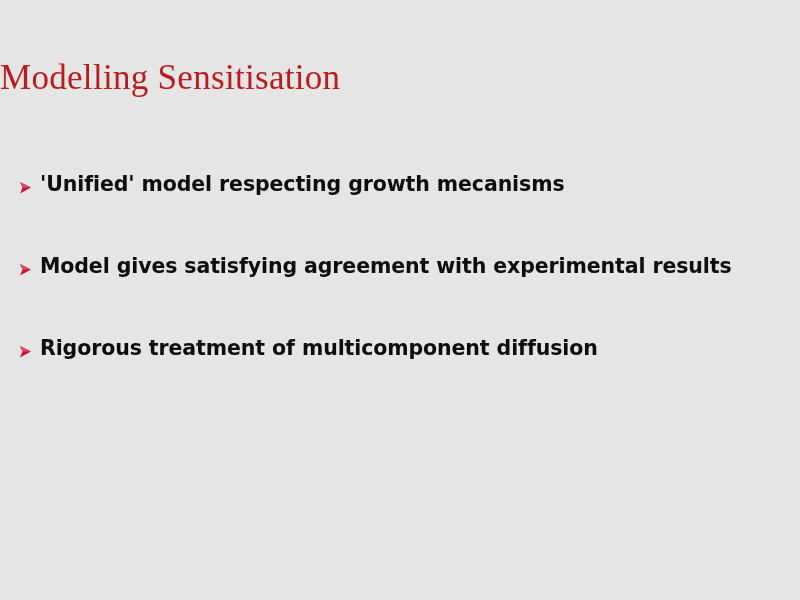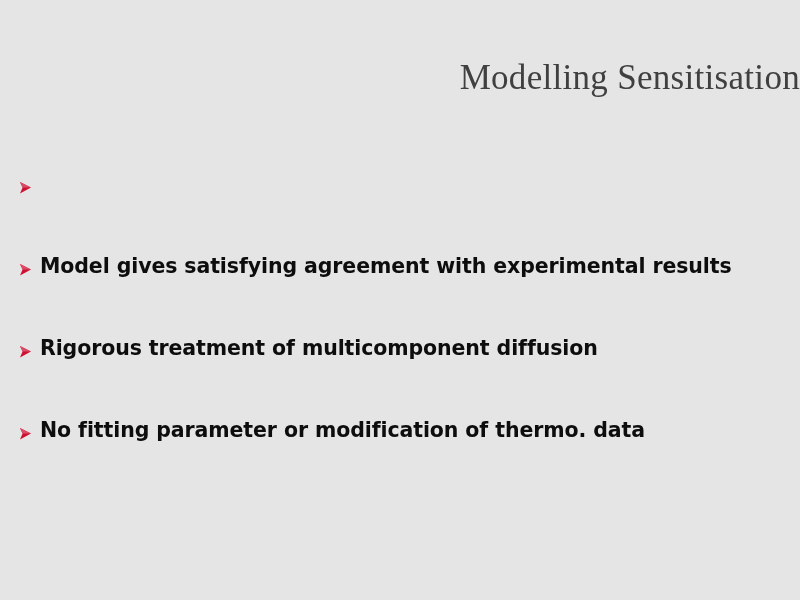--- a/index.html
+++ b/index.html
@@ -19,25 +19,25 @@
     width: 800px;
     height: 600px;
     background: #e5e5e5;
   }
 
   .slide-title {
     position: absolute;
     top: 36px;
     left: 0;
     width: 800px;
-    text-align: right;
+    text-align: left;
     font-family: "Liberation Serif", "DejaVu Serif", serif;
     font-size: 35px;
     font-weight: normal;
-    color: #404040;
+    color: #b91c1c;
     letter-spacing: 0.3px;
     line-height: 1.1;
   }
 
   .bullet-list {
     position: absolute;
     top: 172px;
     left: 0;
     width: 800px;
     list-style: none;
@@ -89,20 +89,21 @@
 
   <ul class="bullet-list">
 
     <li class="bullet-item">
       <span class="bullet-marker">
         <svg width="18" height="18" viewBox="0 0 18 18" aria-hidden="true">
           <path d="M3 3 L14 8.6 L3 14.5 L5.6 8.6 Z" fill="#cc1133"></path>
           <path d="M3 3 L14 8.6 L5.6 8.6 Z" fill="#d94d66"></path>
         </svg>
       </span>
+      <span class="bullet-text">'Unified' model respecting growth mecanisms</span>
     </li>
 
     <li class="bullet-item">
       <span class="bullet-marker">
         <svg width="18" height="18" viewBox="0 0 18 18" aria-hidden="true">
           <path d="M3 3 L14 8.6 L3 14.5 L5.6 8.6 Z" fill="#cc1133"></path>
           <path d="M3 3 L14 8.6 L5.6 8.6 Z" fill="#d94d66"></path>
         </svg>
       </span>
       <span class="bullet-text">Model gives satisfying agreement with experimental results</span>
@@ -111,25 +112,16 @@
     <li class="bullet-item">
       <span class="bullet-marker">
         <svg width="18" height="18" viewBox="0 0 18 18" aria-hidden="true">
           <path d="M3 3 L14 8.6 L3 14.5 L5.6 8.6 Z" fill="#cc1133"></path>
           <path d="M3 3 L14 8.6 L5.6 8.6 Z" fill="#d94d66"></path>
         </svg>
       </span>
       <span class="bullet-text">Rigorous treatment of multicomponent diffusion</span>
     </li>
 
-    <li class="bullet-item">
-      <span class="bullet-marker">
-        <svg width="18" height="18" viewBox="0 0 18 18" aria-hidden="true">
-          <path d="M3 3 L14 8.6 L3 14.5 L5.6 8.6 Z" fill="#cc1133"></path>
-          <path d="M3 3 L14 8.6 L5.6 8.6 Z" fill="#d94d66"></path>
-        </svg>
-      </span>
-      <span class="bullet-text">No fitting parameter or modification of thermo. data</span>
-    </li>
 
   </ul>
 
 </div>
 
 </body></html>

